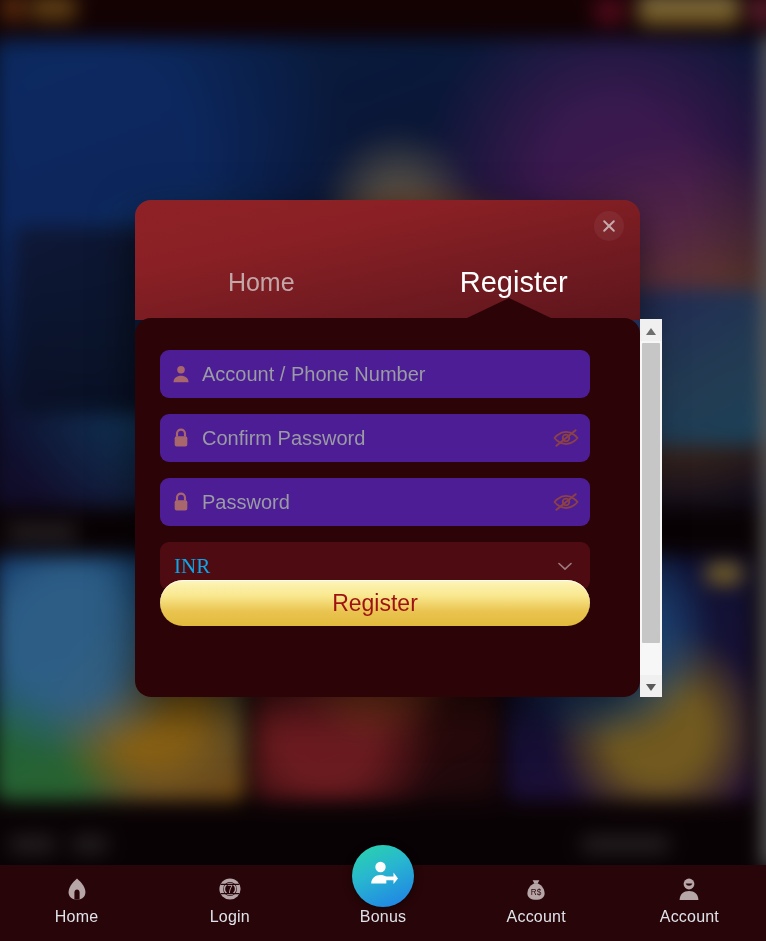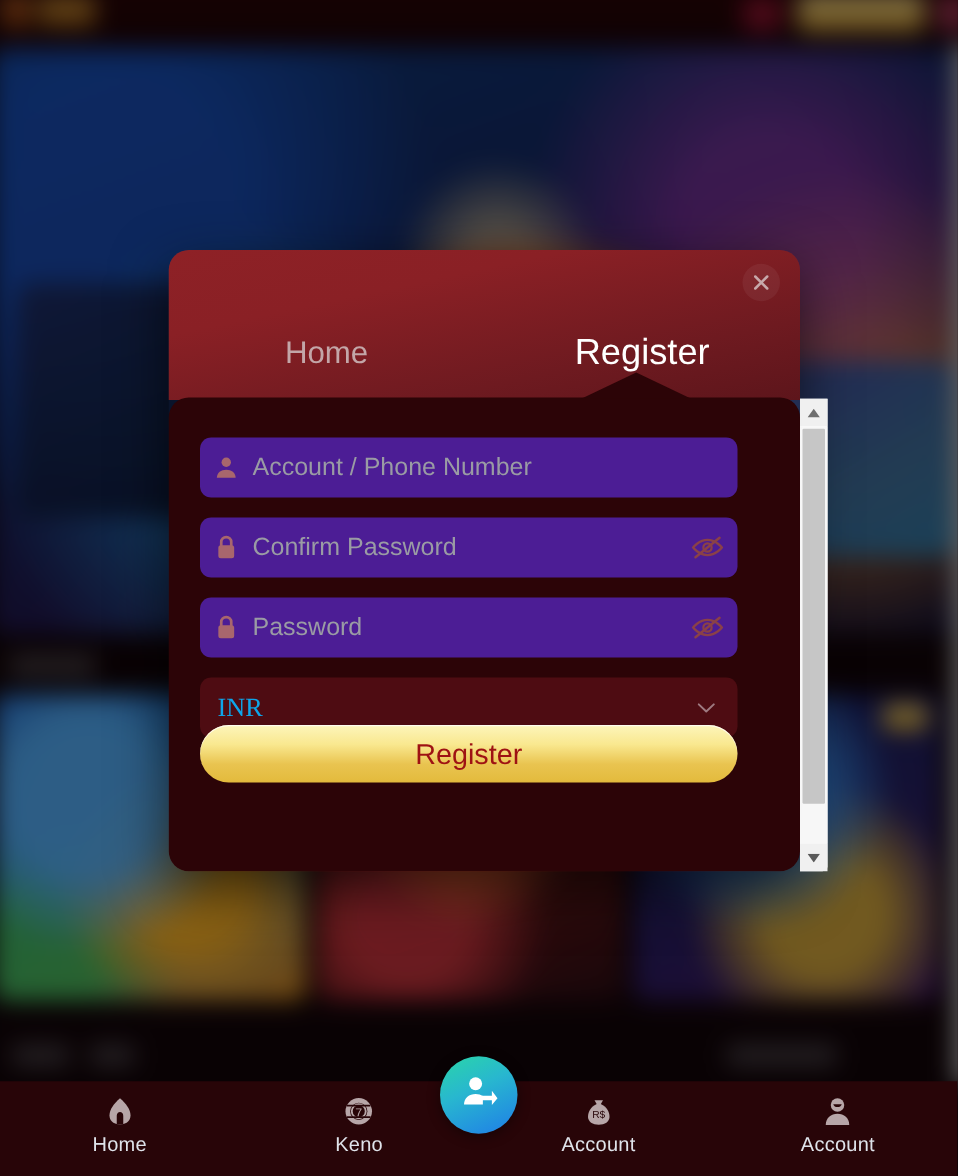--- a/index.html
+++ b/index.html
@@ -396,23 +396,27 @@
     <div class="nav-item">
       <span class="nav-ico">
         <svg width="28" height="28" viewBox="0 0 28 28">
           <circle cx="14" cy="14" r="10.6" fill="#b7a6a8"></circle>
           <circle cx="14" cy="14" r="6.9" fill="#280508"></circle>
           <circle cx="14" cy="14" r="5.6" fill="none" stroke="#b7a6a8" stroke-width="1.5"></circle>
           <text x="14" y="18.4" font-family="Liberation Sans, sans-serif" font-size="10" fill="#b7a6a8" text-anchor="middle">7</text>
           <path d="M4.6 9.4 H23.4 M4.6 18.6 H23.4" stroke="#280508" stroke-width="1.4"></path>
         </svg>
       </span>
-      <span class="nav-label">Keno</span>
-    </div>
-
+      <span class="nav-label">Login</span>
+    </div>
+
+    <div class="nav-item center-raised">
+      <span class="nav-ico"></span>
+      <span class="nav-label">Bonus</span>
+    </div>
 
     <div class="nav-item">
       <span class="nav-ico">
         <svg width="28" height="28" viewBox="0 0 28 28">
           <path d="M10.6 5.2 L17.4 5.2 L15.6 8.4 L12.4 8.4 Z" fill="#b7a6a8"></path>
           <path d="M12.4 8.2 C7.4 10.4 5.4 15 5.4 18.4 C5.4 22.4 9.2 24.8 14 24.8
                    C18.8 24.8 22.6 22.4 22.6 18.4 C22.6 15 20.6 10.4 15.6 8.2 Z" fill="#b7a6a8"></path>
           <text x="14" y="19.6" font-family="Liberation Sans, sans-serif" font-size="8.2" fill="#280508" text-anchor="middle">R$</text>
         </svg>
       </span>

